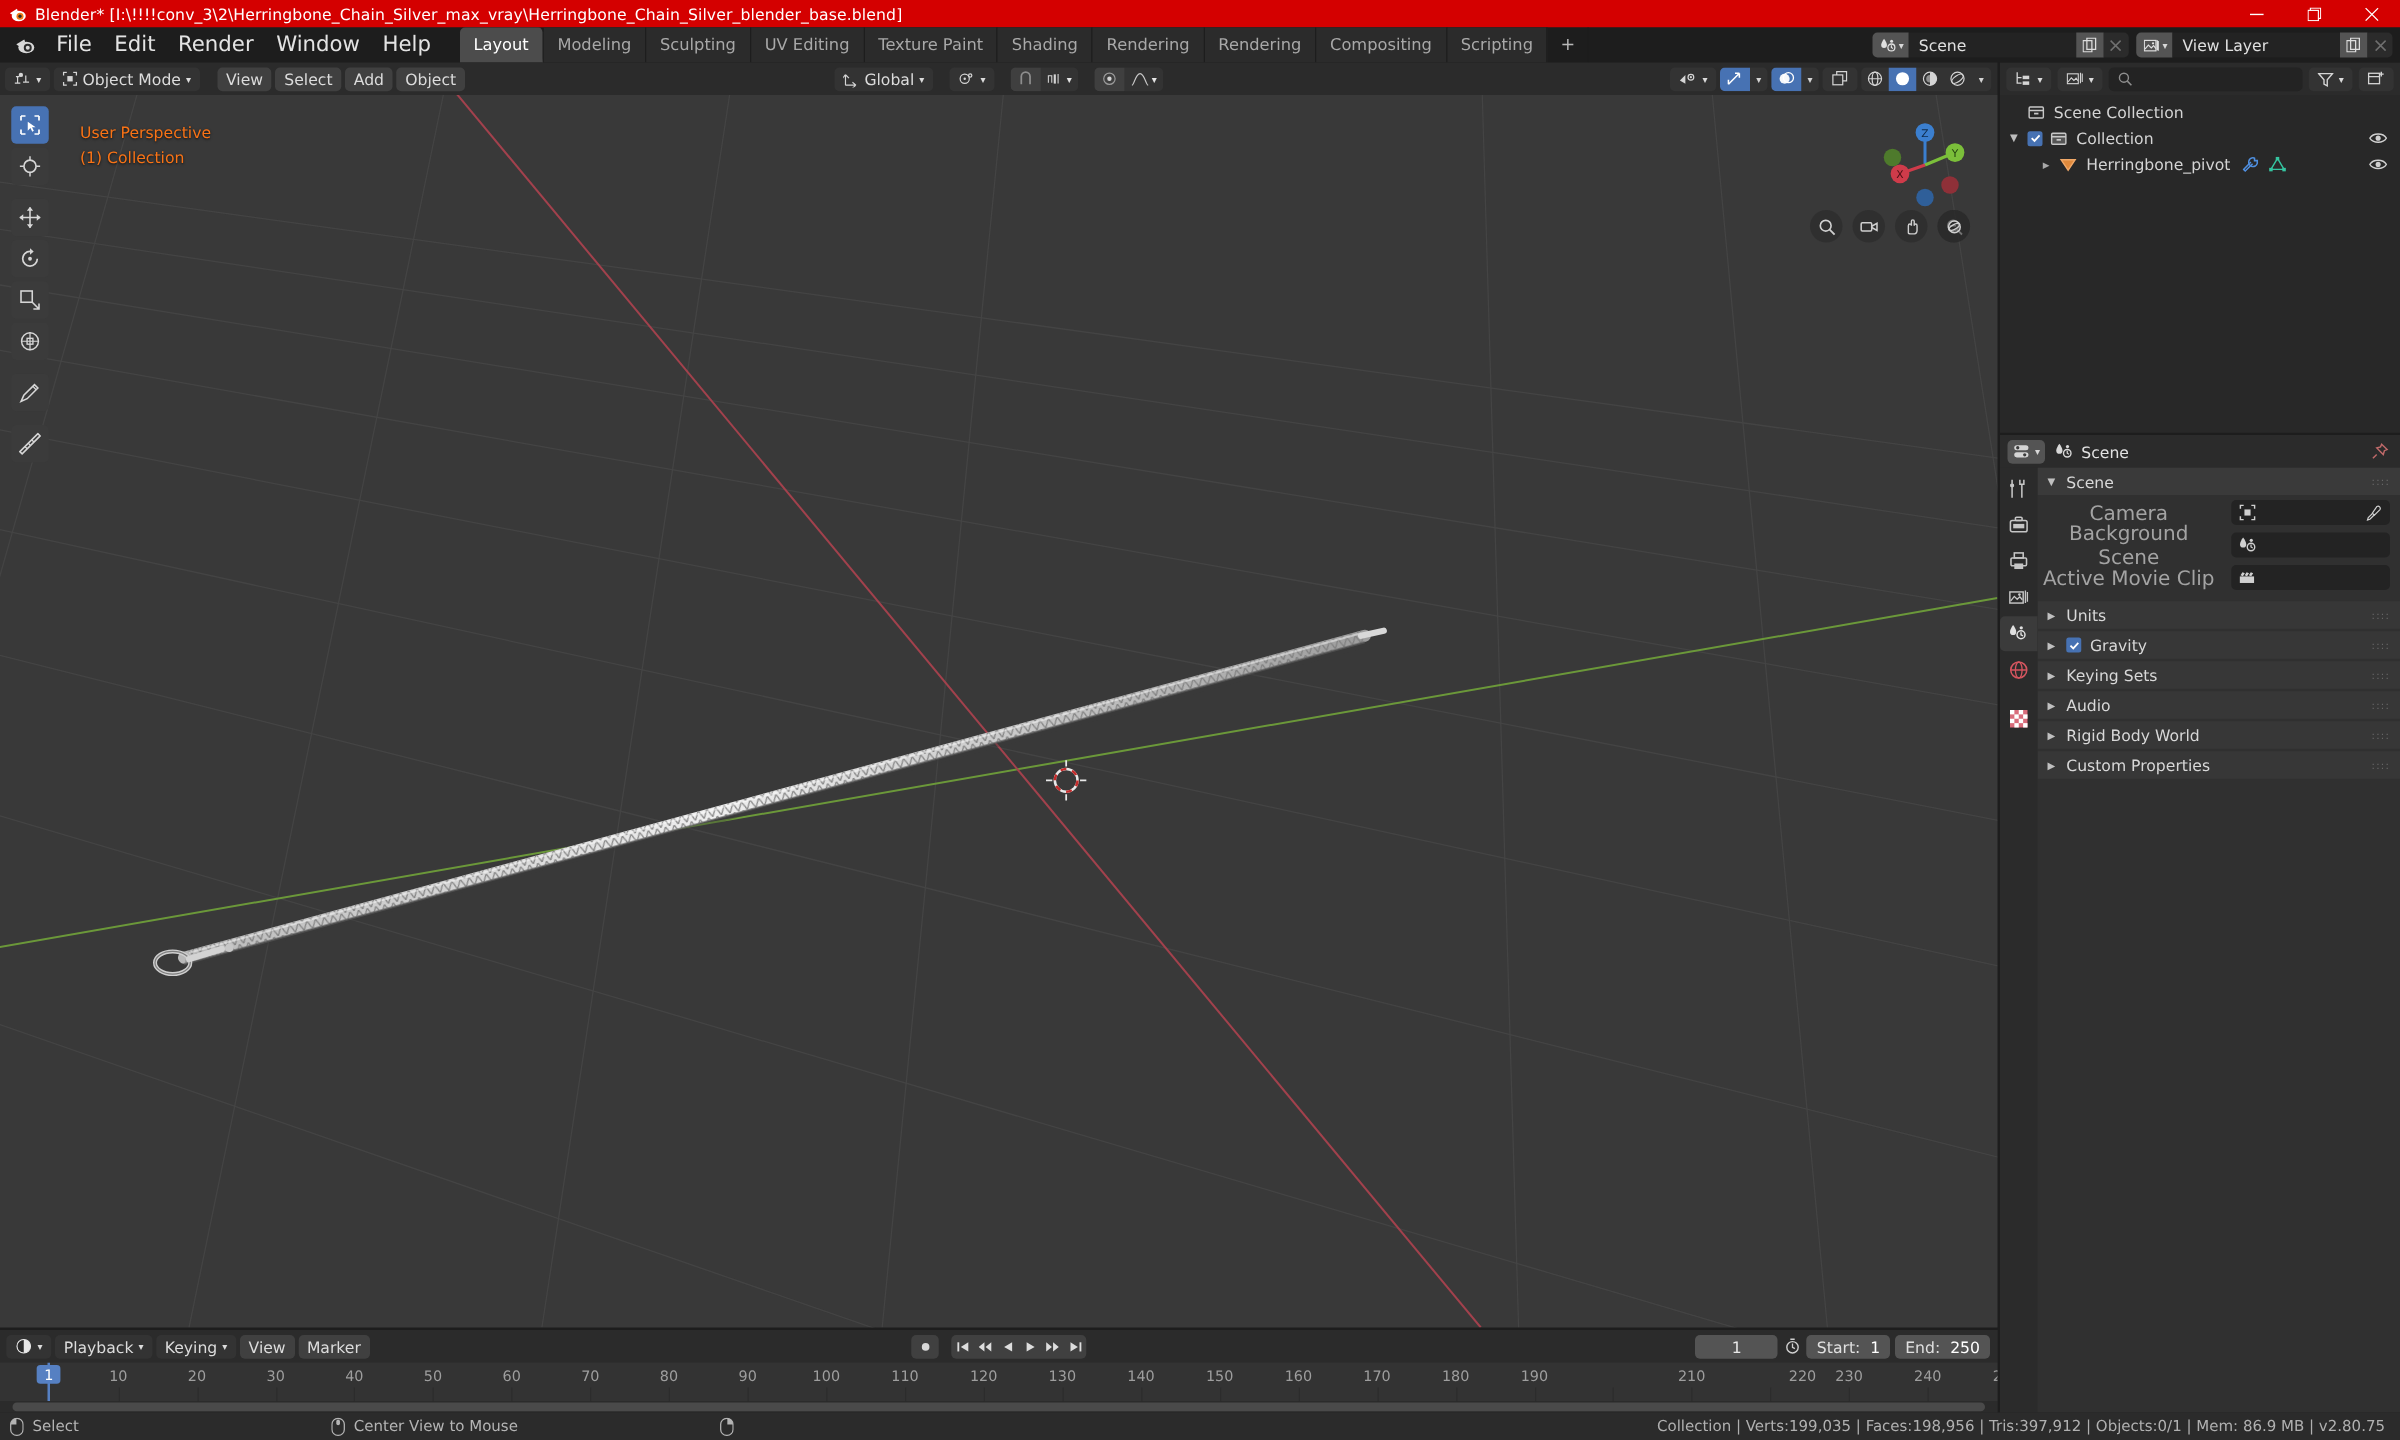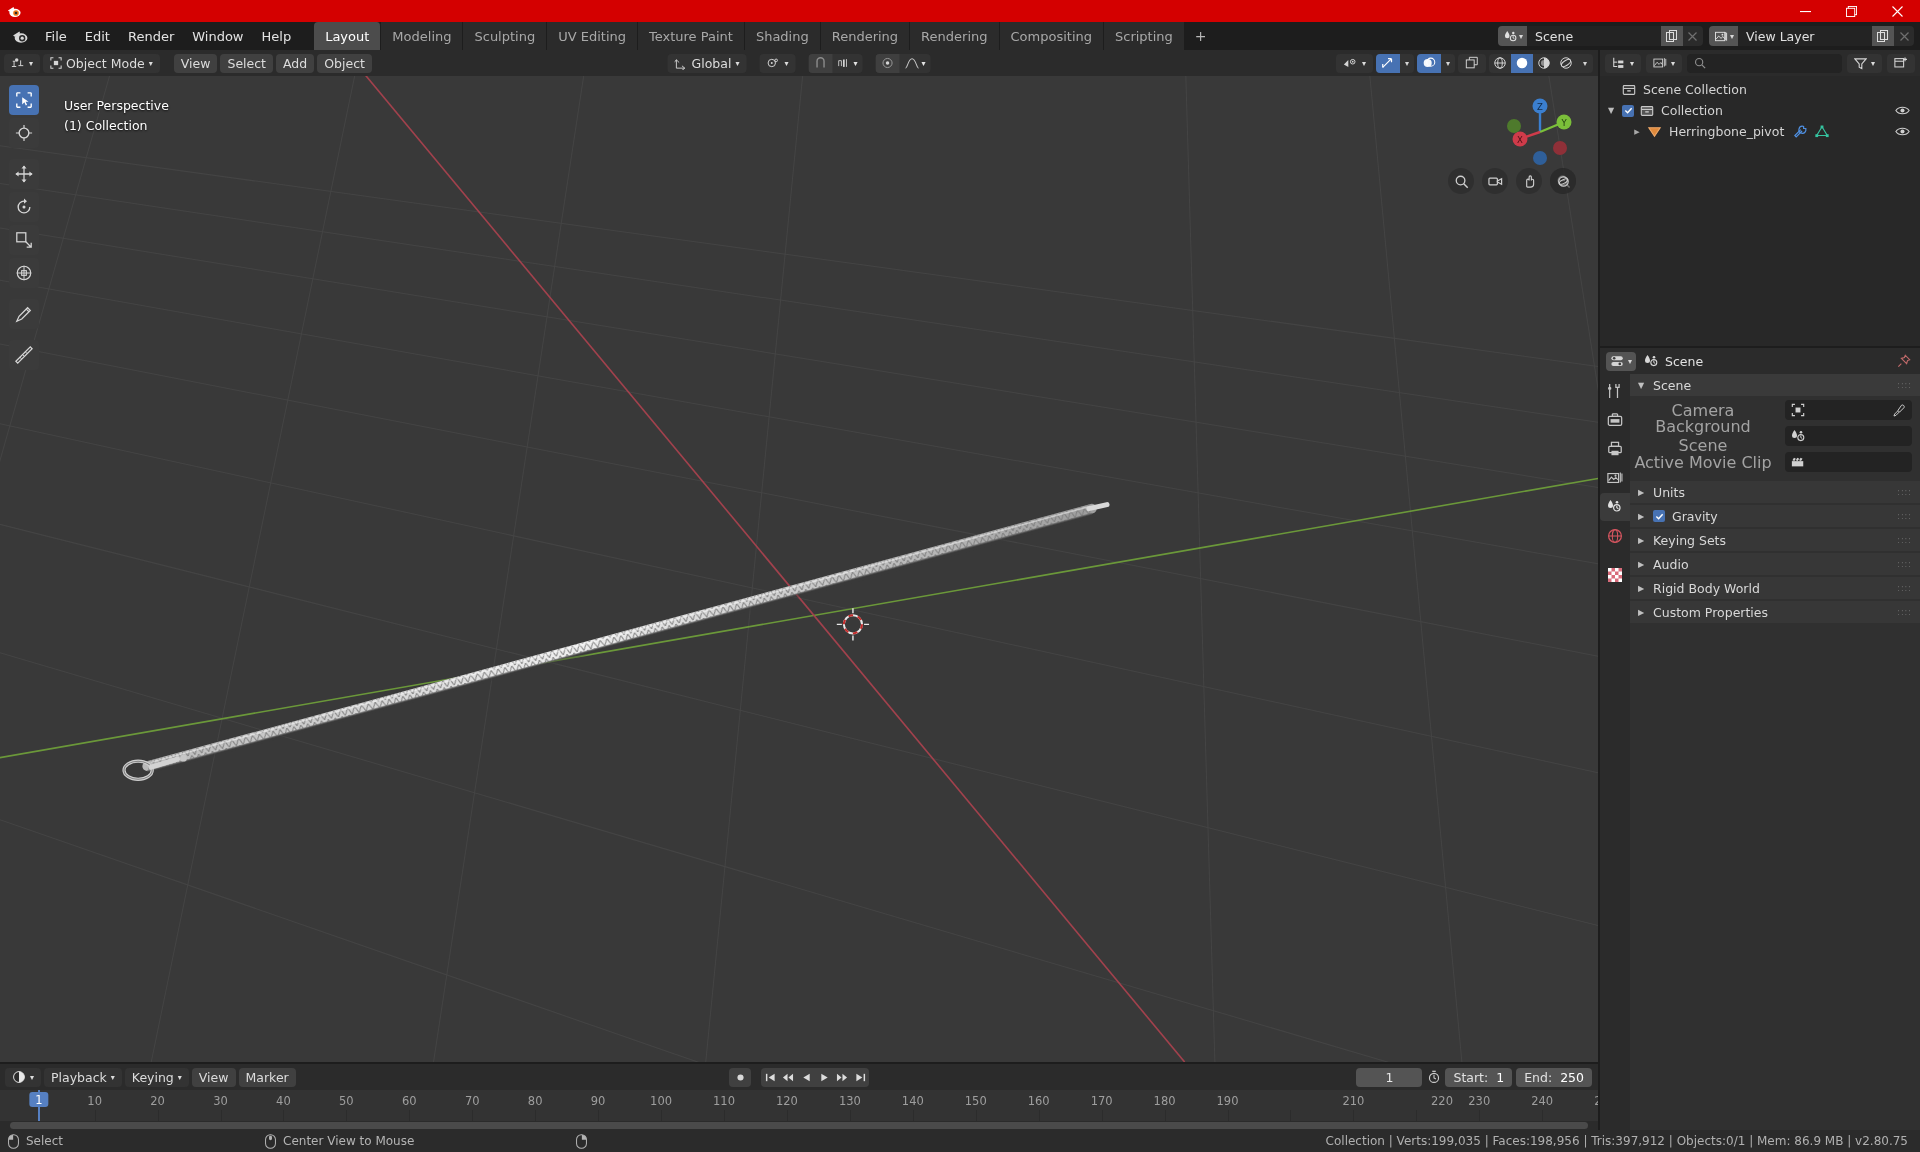--- a/index.html
+++ b/index.html
@@ -14,21 +14,21 @@
   .tb-icon{width:16px;height:16px;margin-right:6px;display:flex;align-items:center;justify-content:center;}
   .tb-title{font-size:12.5px;color:#fff;white-space:nowrap;letter-spacing:.1px;}
   .tb-btns{position:absolute;right:0;top:0;height:22px;display:flex;}
   .tb-btn{width:46px;height:22px;display:flex;align-items:center;justify-content:center;color:#fff;}
 
   
   .topbar{height:28px;background:#1d1d1d;display:flex;align-items:center;flex:0 0 auto;
           padding:0 4px;position:relative;}
   .blender-logo{width:24px;height:22px;display:flex;align-items:center;justify-content:center;margin:0 4px 0 4px;}
   .menu{display:flex;align-items:center;}
-  .menu-item{padding:3px 9px;font-size:13px;color:#e3e3e3;border-radius:3px;white-space:nowrap;}
+  .menu-item{padding:3px 9px;font-size:17px;color:#e3e3e3;border-radius:3px;white-space:nowrap;}
   .ws-tabs{display:flex;align-items:center;margin-left:14px;}
   .ws-tab{padding:5px 11px 5px 11px;font-size:13px;color:#a8a8a8;background:#2b2b2b;
           border-right:1px solid #1d1d1d;white-space:nowrap;height:28px;box-sizing:border-box;
           display:flex;align-items:center;text-align:right;}
   .ws-tab.active{background:#4c4c4c;color:#fff;border-radius:4px 4px 0 0;}
   .ws-tab.plus{background:transparent;color:#b8b8b8;padding:5px 10px;font-size:14px;}
   .topbar-right{position:absolute;right:6px;top:0;height:28px;display:flex;align-items:center;gap:6px;}
   .id-block{display:flex;align-items:center;height:20px;}
   .id-icon{background:#545454;border-radius:4px 0 0 4px;height:20px;display:flex;align-items:center;
            padding:0 4px 0 6px;gap:2px;}
@@ -54,21 +54,21 @@
   .vp-header-right{position:absolute;right:5px;display:flex;align-items:center;gap:3px;}
   .pill{display:flex;align-items:center;background:#333;border-radius:4px;height:19px;overflow:hidden;}
   .pill>div{display:flex;align-items:center;justify-content:center;height:19px;padding:0 5px;}
   .pill .on{background:#4772b3;}
   .shade{display:flex;align-items:center;background:#333;border-radius:4px;height:19px;overflow:hidden;}
   .shade>div{width:22px;height:19px;display:flex;align-items:center;justify-content:center;}
   .shade .on{background:#4772b3;}
 
   
   .viewport{flex:1 1 auto;position:relative;overflow:hidden;background:#393939;}
-  .vp-text{position:absolute;left:64px;top:20px;font-size:12.5px;color:#ffffff;
+  .vp-text{position:absolute;left:64px;top:20px;font-size:12.5px;color:#f97316;
            text-shadow:0 1px 2px rgba(0,0,0,.75);line-height:20px;pointer-events:none;}
   .toolbar{position:absolute;left:9px;top:9px;width:30px;display:flex;flex-direction:column;gap:3px;z-index:5;}
   .tool{width:30px;height:30px;background:#3b3b3b;border-radius:4px;display:flex;align-items:center;justify-content:center;}
   .tool.active{background:#4772b3;}
   .tool.gap{margin-top:8px;}
   .nav-gizmo{position:absolute;right:16px;top:14px;width:84px;height:84px;}
   .navb{width:26px;height:26px;border-radius:50%;background:rgba(40,40,40,.55);
         display:flex;align-items:center;justify-content:center;}
   .vp-row-btns{position:absolute;right:18px;top:88px;display:flex;gap:7px;}
 
@@ -147,20 +147,21 @@
 
   <div class="titlebar">
     <div class="tb-icon">
       <svg width="15" height="15" viewBox="0 0 16 16">
         <ellipse cx="8.5" cy="9.4" rx="6" ry="4.4" fill="#ffffff"></ellipse>
         <circle cx="9.6" cy="9.6" r="3" fill="#f07a1a"></circle>
         <circle cx="9.6" cy="9.6" r="1.4" fill="#2b2b2b"></circle>
         <path d="M1 7 L7 3.3 L7.6 5 L2.6 8.2 Z" fill="#ffffff"></path>
       </svg>
     </div>
+    <div class="tb-title">Blender* [I:\!!!!conv_3\2\Herringbone_Chain_Silver_max_vray\Herringbone_Chain_Silver_blender_base.blend]</div>
     <div class="tb-btns">
       <div class="tb-btn">
         <svg width="11" height="11" viewBox="0 0 11 11">
             <rect x="0" y="5" width="11" height="1.1" fill="#fff"></rect>
           </svg>
       </div>
       <div class="tb-btn">
         <svg width="11" height="11" viewBox="0 0 12 12">
           <rect x="2.5" y="0.5" width="9" height="9" fill="none" stroke="#fff" stroke-width="1"></rect>
           <rect x="0.5" y="2.5" width="9" height="9" fill="#d40000" stroke="#fff" stroke-width="1"></rect>

